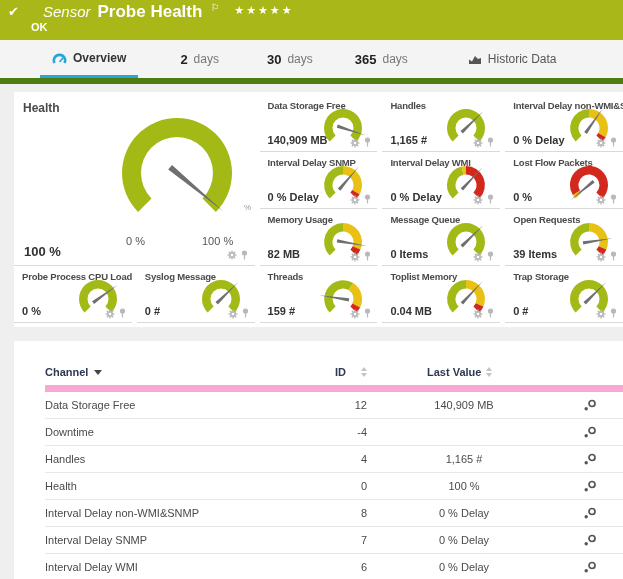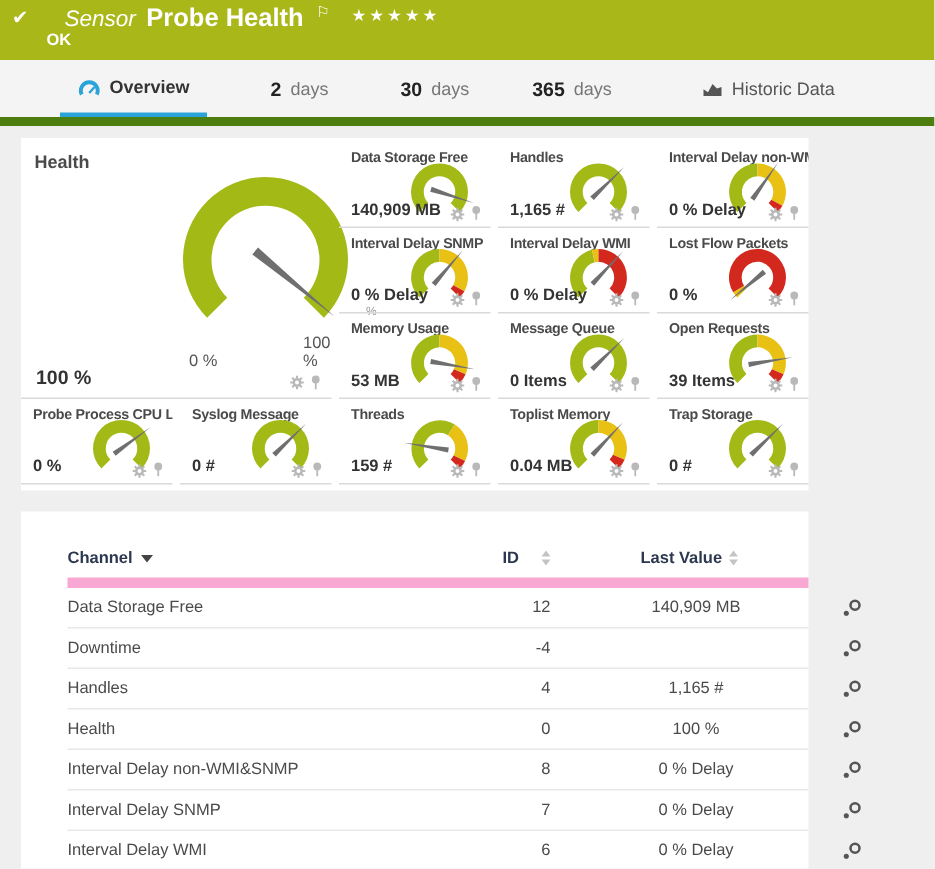--- a/index.html
+++ b/index.html
@@ -19,21 +19,21 @@
   .stars{font-size:11px;letter-spacing:2px;margin-left:10px;vertical-align:3px;}
   .ok-text{position:absolute;left:31px;top:21px;font-size:11px;font-weight:bold;}
   
   .tabbar{height:38px;background:#f4f4f4;display:flex;align-items:stretch;border-bottom:6px solid #4d7c0f;font-size:12px;color:#555;}
   .tab{display:flex;align-items:center;gap:6px;padding:0 12px;cursor:pointer;white-space:nowrap;}
   .tab .ticon{display:inline-flex;}
   .tab.active{border-bottom:3px solid #2aa3d8;color:#333;font-weight:bold;}
   .tab .num{font-weight:bold;font-size:13px;color:#222;}
   .tab .suffix{color:#777;}
   
-  .panel{background:#fff;margin:16px 0 0 14px;width:525px;box-sizing:border-box;}
+  .panel{background:#fff;margin:16px 0 0 14px;width:609px;box-sizing:border-box;}
   .gauges-panel{margin-top:8px;padding:3px 0 4px 0;}
   .gauge-grid{display:grid;grid-template-columns:repeat(5,1fr);grid-auto-rows:57px;column-gap:5px;}
   .gcell{position:relative;border-bottom:1px solid #d9d9d9;overflow:hidden;}
   .gtitle{position:absolute;left:8px;top:5px;font-size:9.5px;font-weight:bold;color:#4a4a4a;white-space:nowrap;letter-spacing:-0.2px;}
   .gdial{position:absolute;right:7px;top:8px;}
   .gvalue{position:absolute;left:8px;bottom:5px;font-size:11px;font-weight:bold;color:#333;}
   .gicons{position:absolute;right:5px;bottom:3px;display:flex;gap:3px;align-items:flex-end;}
   
   .health-card{position:relative;grid-row:1/4;grid-column:1/3;border-bottom:1px solid #d9d9d9;}
   .health-title{position:absolute;left:9px;top:6px;font-size:12px;font-weight:bold;color:#4a4a4a;}
@@ -286,21 +286,21 @@
         </span>
       </div>
       <div class="gcell" style="grid-area: 3 / 3;">
         <div class="gtitle">Memory Usage</div>
         <div class="gdial"><svg width="54" height="46" viewBox="0 0 54 46">
             <path d="M13.6,38.4 A19,19 0 0 1 27.0,6.0 L27.0,14.5 A10.5,10.5 0 0 0 19.6,32.4 Z" fill="#a3ba16"></path>
             <path d="M27.0,6.0 A19,19 0 0 1 44.4,32.5 L36.6,29.2 A10.5,10.5 0 0 0 27.0,14.5 Z" fill="#e9c114"></path>
             <path d="M44.4,32.5 A19,19 0 0 1 40.4,38.4 L34.4,32.4 A10.5,10.5 0 0 0 36.6,29.2 Z" fill="#d2281e"></path>
             <polygon points="50.6,29.1 20.8,25.6 21.4,22.3" fill="#6f6f6f"></polygon>
           </svg></div>
-        <div class="gvalue">53 MB</div>
+        <div class="gvalue">82 MB</div>
         <span class="gicons">
           <svg width="10" height="10" viewBox="0 0 10 10">
             <g stroke="#b9b9b9" stroke-width="1.4">
               <line x1="5" y1="0.5" x2="5" y2="9.5"></line>
               <line x1="0.5" y1="5" x2="9.5" y2="5"></line>
               <line x1="1.8" y1="1.8" x2="8.2" y2="8.2"></line>
               <line x1="8.2" y1="1.8" x2="1.8" y2="8.2"></line>
             </g>
             <circle cx="5" cy="5" r="3" fill="#b9b9b9"></circle>
             <circle cx="5" cy="5" r="1.3" fill="#fff"></circle>

